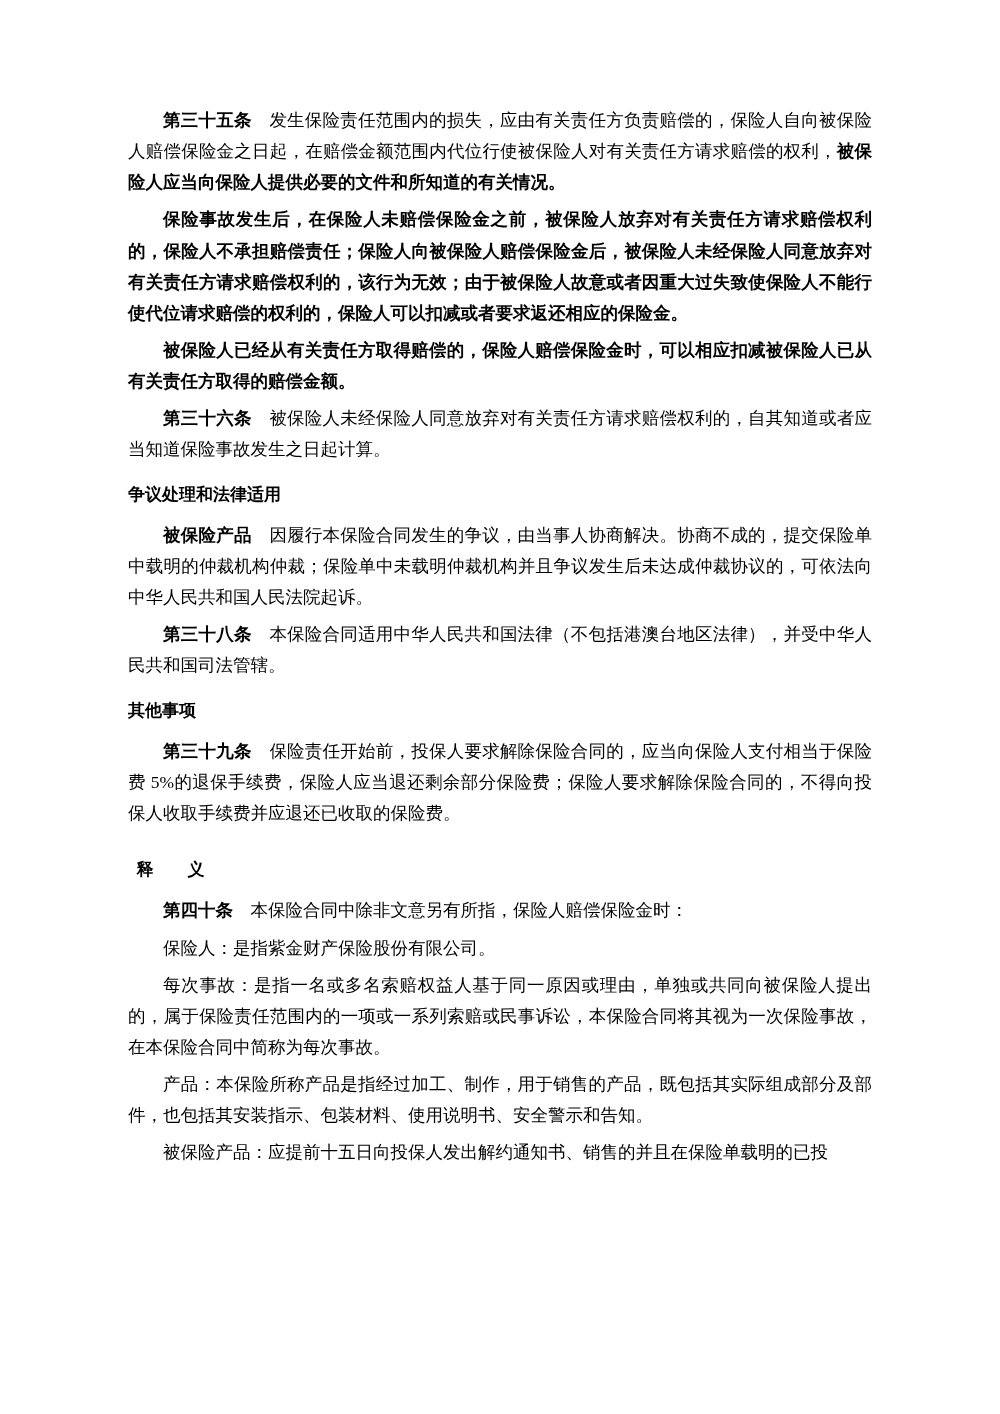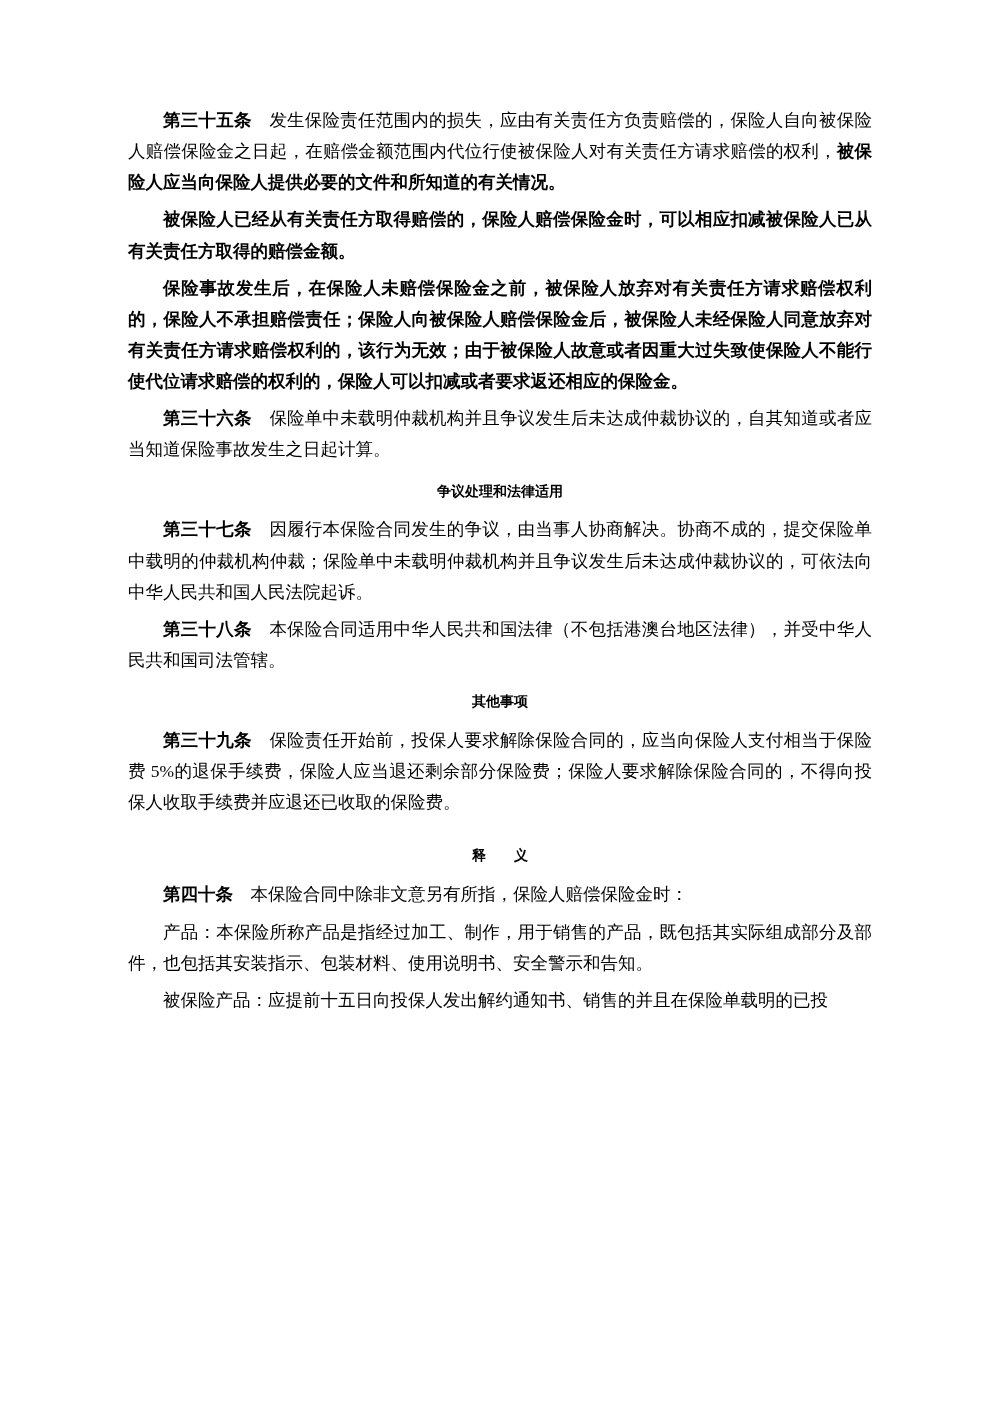--- a/index.html
+++ b/index.html
@@ -30,67 +30,68 @@
   p {
     margin: 0 0 6px 0;
   }
   p.indent {
     text-indent: 2em;
   }
   p.bold {
     font-weight: bold;
   }
   .heading {
-    text-align: center;
     font-weight: bold;
     margin: 14px 0 10px 0;
-    font-size: 14px;
+    font-size: 17px;
   }
   .heading-spaced {
     letter-spacing: 0.5em;
     text-indent: 0.5em;
   }
   .art {
     font-weight: bold;
   }
   .gap {
     height: 6px;
   }
 </style>
 </head>
 <body>
 
 <div class="page">
   <div class="doc-body">
 
     <p class="indent"><span class="art">第三十五条</span><span>　发生保险责任范围内的损失，应由有关责任方负责赔偿的，保险人自向被保险人赔偿保险金之日起，在赔偿金额范围内代位行使被保险人对有关责任方请求赔偿的权利，</span><span class="art">被保险人应当向保险人提供必要的文件和所知道的有关情况。</span></p>
 
+    <p class="indent bold">保险事故发生后，在保险人未赔偿保险金之前，被保险人放弃对有关责任方请求赔偿权利的，保险人不承担赔偿责任；保险人向被保险人赔偿保险金后，被保险人未经保险人同意放弃对有关责任方请求赔偿权利的，该行为无效；由于被保险人故意或者因重大过失致使保险人不能行使代位请求赔偿的权利的，保险人可以扣减或者要求返还相应的保险金。</p>
+
     <p class="indent bold">被保险人已经从有关责任方取得赔偿的，保险人赔偿保险金时，可以相应扣减被保险人已从有关责任方取得的赔偿金额。</p>
 
-    <p class="indent bold">保险事故发生后，在保险人未赔偿保险金之前，被保险人放弃对有关责任方请求赔偿权利的，保险人不承担赔偿责任；保险人向被保险人赔偿保险金后，被保险人未经保险人同意放弃对有关责任方请求赔偿权利的，该行为无效；由于被保险人故意或者因重大过失致使保险人不能行使代位请求赔偿的权利的，保险人可以扣减或者要求返还相应的保险金。</p>
-
-    <p class="indent"><span class="art">第三十六条</span><span>　保险单中未载明仲裁机构并且争议发生后未达成仲裁协议的，自其知道或者应当知道保险事故发生之日起计算。</span></p>
+    <p class="indent"><span class="art">第三十六条</span><span>　被保险人未经保险人同意放弃对有关责任方请求赔偿权利的，自其知道或者应当知道保险事故发生之日起计算。</span></p>
 
     <div class="heading">争议处理和法律适用</div>
 
-    <p class="indent"><span class="art">第三十七条</span><span>　因履行本保险合同发生的争议，由当事人协商解决。协商不成的，提交保险单中载明的仲裁机构仲裁；保险单中未载明仲裁机构并且争议发生后未达成仲裁协议的，可依法向中华人民共和国人民法院起诉。</span></p>
+    <p class="indent"><span class="art">被保险产品</span><span>　因履行本保险合同发生的争议，由当事人协商解决。协商不成的，提交保险单中载明的仲裁机构仲裁；保险单中未载明仲裁机构并且争议发生后未达成仲裁协议的，可依法向中华人民共和国人民法院起诉。</span></p>
 
     <p class="indent"><span class="art">第三十八条</span><span>　本保险合同适用中华人民共和国法律（不包括港澳台地区法律），并受中华人民共和国司法管辖。</span></p>
 
     <div class="heading">其他事项</div>
 
     <p class="indent"><span class="art">第三十九条</span><span>　保险责任开始前，投保人要求解除保险合同的，应当向保险人支付相当于保险费 5%的退保手续费，保险人应当退还剩余部分保险费；保险人要求解除保险合同的，不得向投保人收取手续费并应退还已收取的保险费。</span></p>
 
     <div class="gap"></div>
 
 
     <div class="heading heading-spaced">释　义</div>
 
     <p class="indent"><span class="art">第四十条</span><span>　本保险合同中除非文意另有所指，保险人赔偿保险金时：</span></p>
 
+    <p class="indent">保险人：是指紫金财产保险股份有限公司。</p>
 
+    <p class="indent">每次事故：是指一名或多名索赔权益人基于同一原因或理由，单独或共同向被保险人提出的，属于保险责任范围内的一项或一系列索赔或民事诉讼，本保险合同将其视为一次保险事故，在本保险合同中简称为每次事故。</p>
 
     <p class="indent">产品：本保险所称产品是指经过加工、制作，用于销售的产品，既包括其实际组成部分及部件，也包括其安装指示、包装材料、使用说明书、安全警示和告知。</p>
 
     <p class="indent">被保险产品：应提前十五日向投保人发出解约通知书、销售的并且在保险单载明的已投</p>
 
   </div>
 </div>
 
 </body></html>

